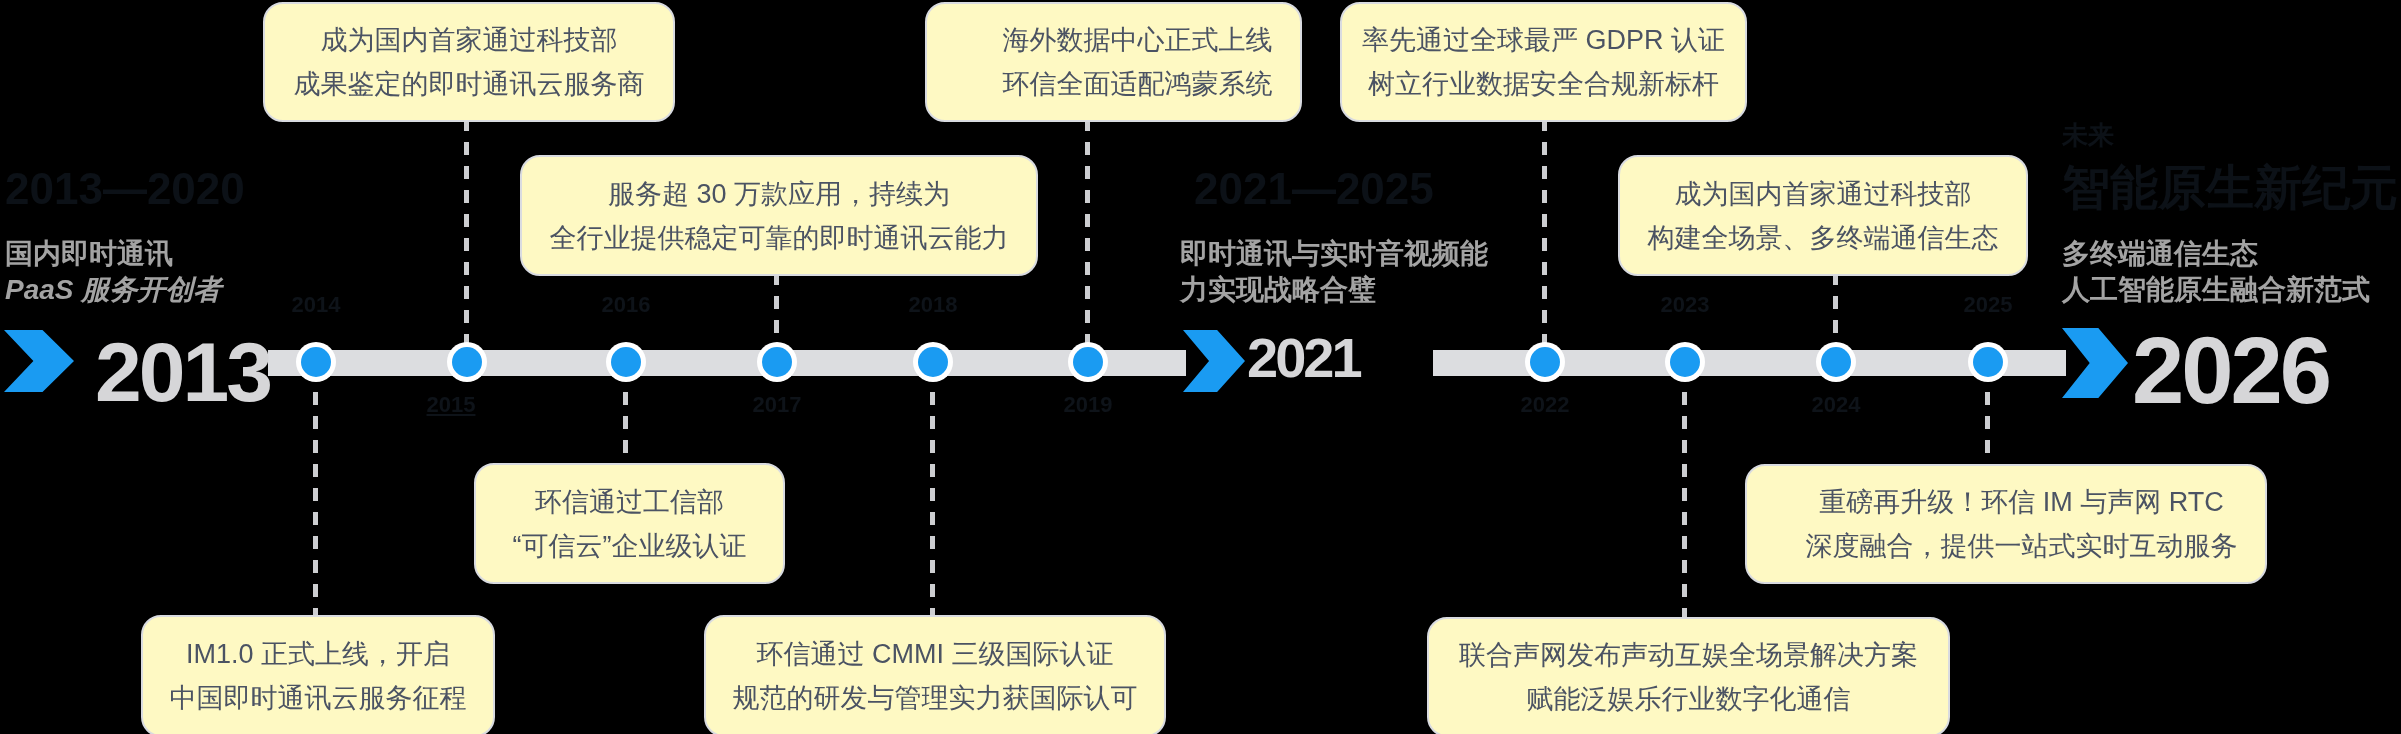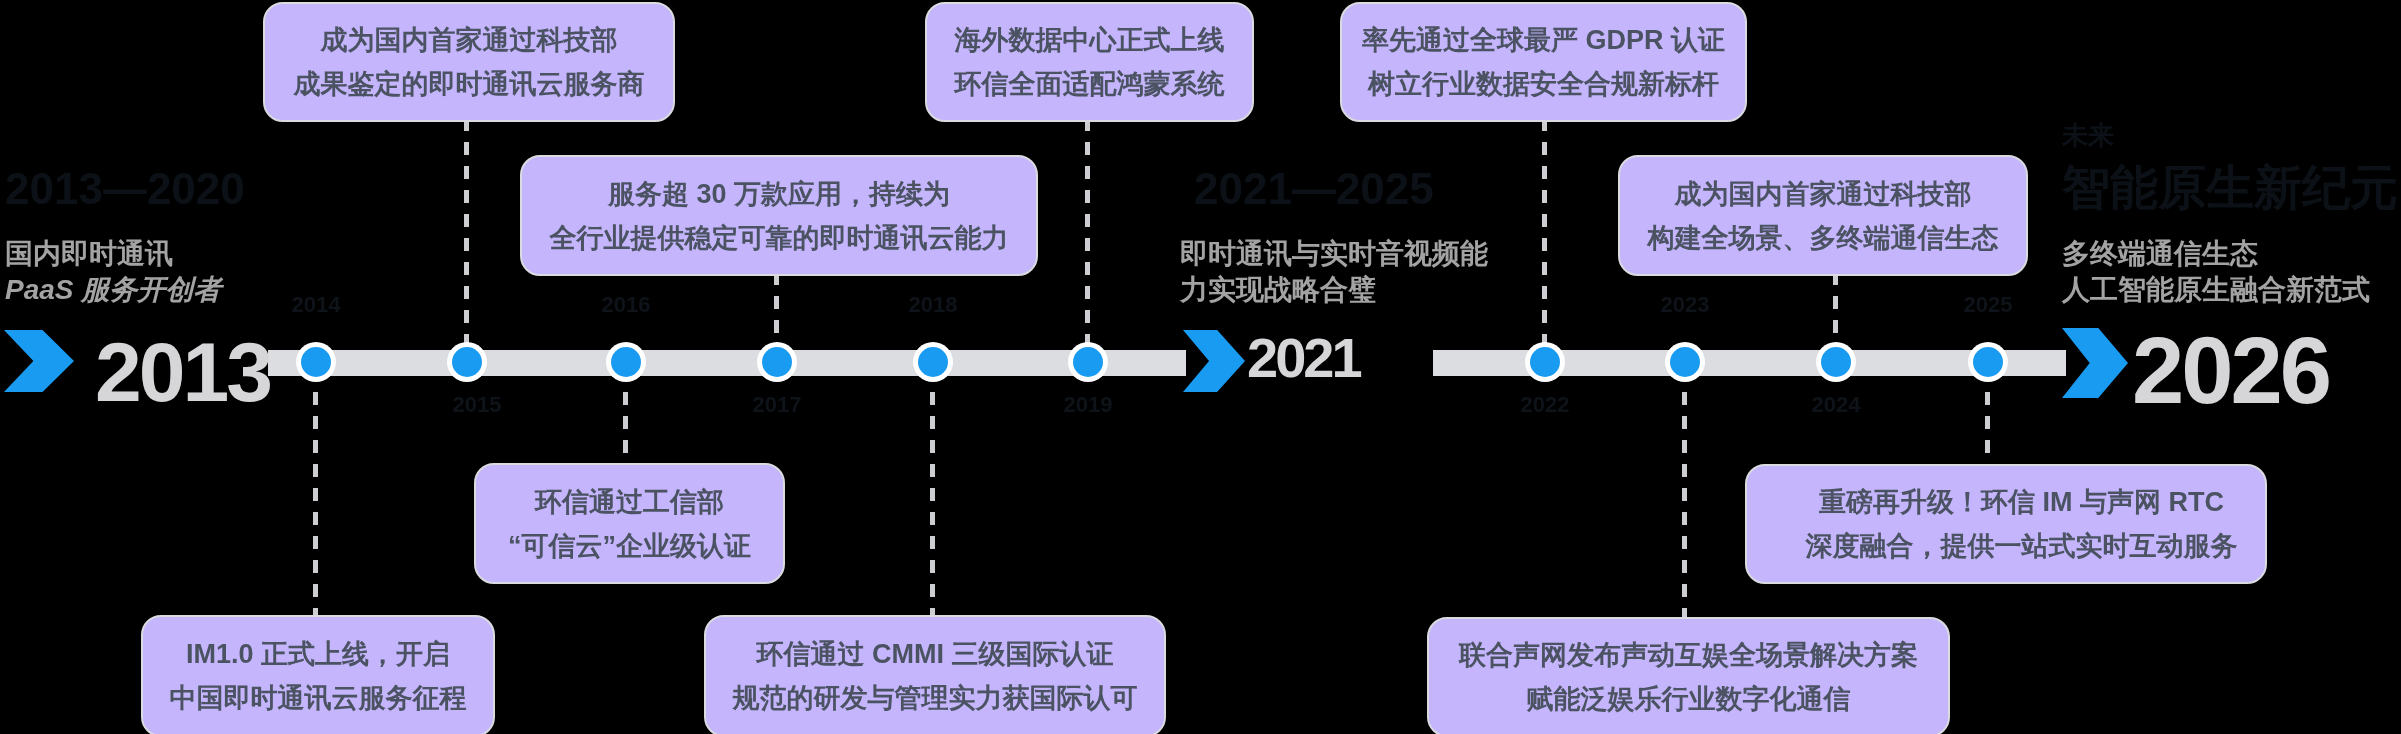--- a/index.html
+++ b/index.html
@@ -12,23 +12,23 @@
         clip-path:polygon(0% 0%,55% 0%,100% 50%,55% 100%,0% 100%,42% 50%);}
   
   .big-year{position:absolute;font-weight:800;color:#d6d6d8;letter-spacing:-3px;line-height:1;}
   
   .dot{position:absolute;width:40px;height:40px;top:342px;border-radius:50%;background:#ffffff;}
   .dot i{position:absolute;left:5px;top:5px;width:30px;height:30px;border-radius:50%;background:#1a9bf2;display:block;}
   
   .conn{position:absolute;width:5px;
         background:repeating-linear-gradient(180deg,#cdced1 0 13px,rgba(0,0,0,0) 13px 24px);}
   
-  .card{position:absolute;background:#c4b5fd;border:2px solid #d9dbe0;border-radius:20px;
+  .card{position:absolute;background:#fef9c3;border:2px solid #d9dbe0;border-radius:20px;
         display:flex;flex-direction:column;justify-content:center;align-items:center;
-        color:#4b5363;font-size:27px;line-height:44px;font-weight:700;text-align:center;}
+        color:#4b5363;font-size:27px;line-height:44px;font-weight:400;text-align:center;}
   .card span{white-space:nowrap;}
   
   .sub{position:absolute;color:#a3a3a3;font-size:28px;line-height:36px;font-weight:600;white-space:nowrap;}
   .ghost{position:absolute;color:#0c1117;font-weight:800;white-space:nowrap;}
   .ghost-year{position:absolute;width:120px;text-align:center;color:#0e1319;font-size:22px;font-weight:600;}
 </style>
 </head>
 <body>
 
 <div class="stage">
@@ -91,21 +91,21 @@
       <i></i>
     </div>
   <div class="dot" style="left:1816px;">
       <i></i>
     </div>
   <div class="dot" style="left:1968px;">
       <i></i>
     </div>
 
   <div class="ghost-year" style="left:256px;top:292px;">2014</div>
-  <div class="ghost-year" style="left:417px;top:392px;">2015</div>
+  <div class="ghost-year" style="left:391px;top:392px;text-decoration:underline;">2015</div>
   <div class="ghost-year" style="left:566px;top:292px;">2016</div>
   <div class="ghost-year" style="left:717px;top:392px;">2017</div>
   <div class="ghost-year" style="left:873px;top:292px;">2018</div>
   <div class="ghost-year" style="left:1028px;top:392px;">2019</div>
   <div class="ghost-year" style="left:1485px;top:392px;">2022</div>
   <div class="ghost-year" style="left:1625px;top:292px;">2023</div>
   <div class="ghost-year" style="left:1776px;top:392px;">2024</div>
   <div class="ghost-year" style="left:1928px;top:292px;">2025</div>
 
   <div class="card" style="left:141px;top:615px;width:350px;height:118px;">
@@ -130,21 +130,21 @@
   </div>
 
   <div class="card" style="left:263px;top:2px;width:408px;height:116px;">
     <span>成为国内首家通过科技部</span>
     <span>成果鉴定的即时通讯云服务商</span>
   </div>
   <div class="card" style="left:520px;top:155px;width:514px;height:117px;">
     <span>服务超 30 万款应用，持续为</span>
     <span>全行业提供稳定可靠的即时通讯云能力</span>
   </div>
-  <div class="card" style="left:925px;top:2px;width:325px;height:116px;">
+  <div class="card" style="left:925px;top:2px;width:325px;height:116px;padding-left:48px;">
     <span>海外数据中心正式上线</span>
     <span>环信全面适配鸿蒙系统</span>
   </div>
   <div class="card" style="left:1340px;top:2px;width:403px;height:116px;">
     <span>率先通过全球最严 GDPR 认证</span>
     <span>树立行业数据安全合规新标杆</span>
   </div>
   <div class="card" style="left:1618px;top:155px;width:406px;height:117px;">
     <span>成为国内首家通过科技部</span>
     <span>构建全场景、多终端通信生态</span>

